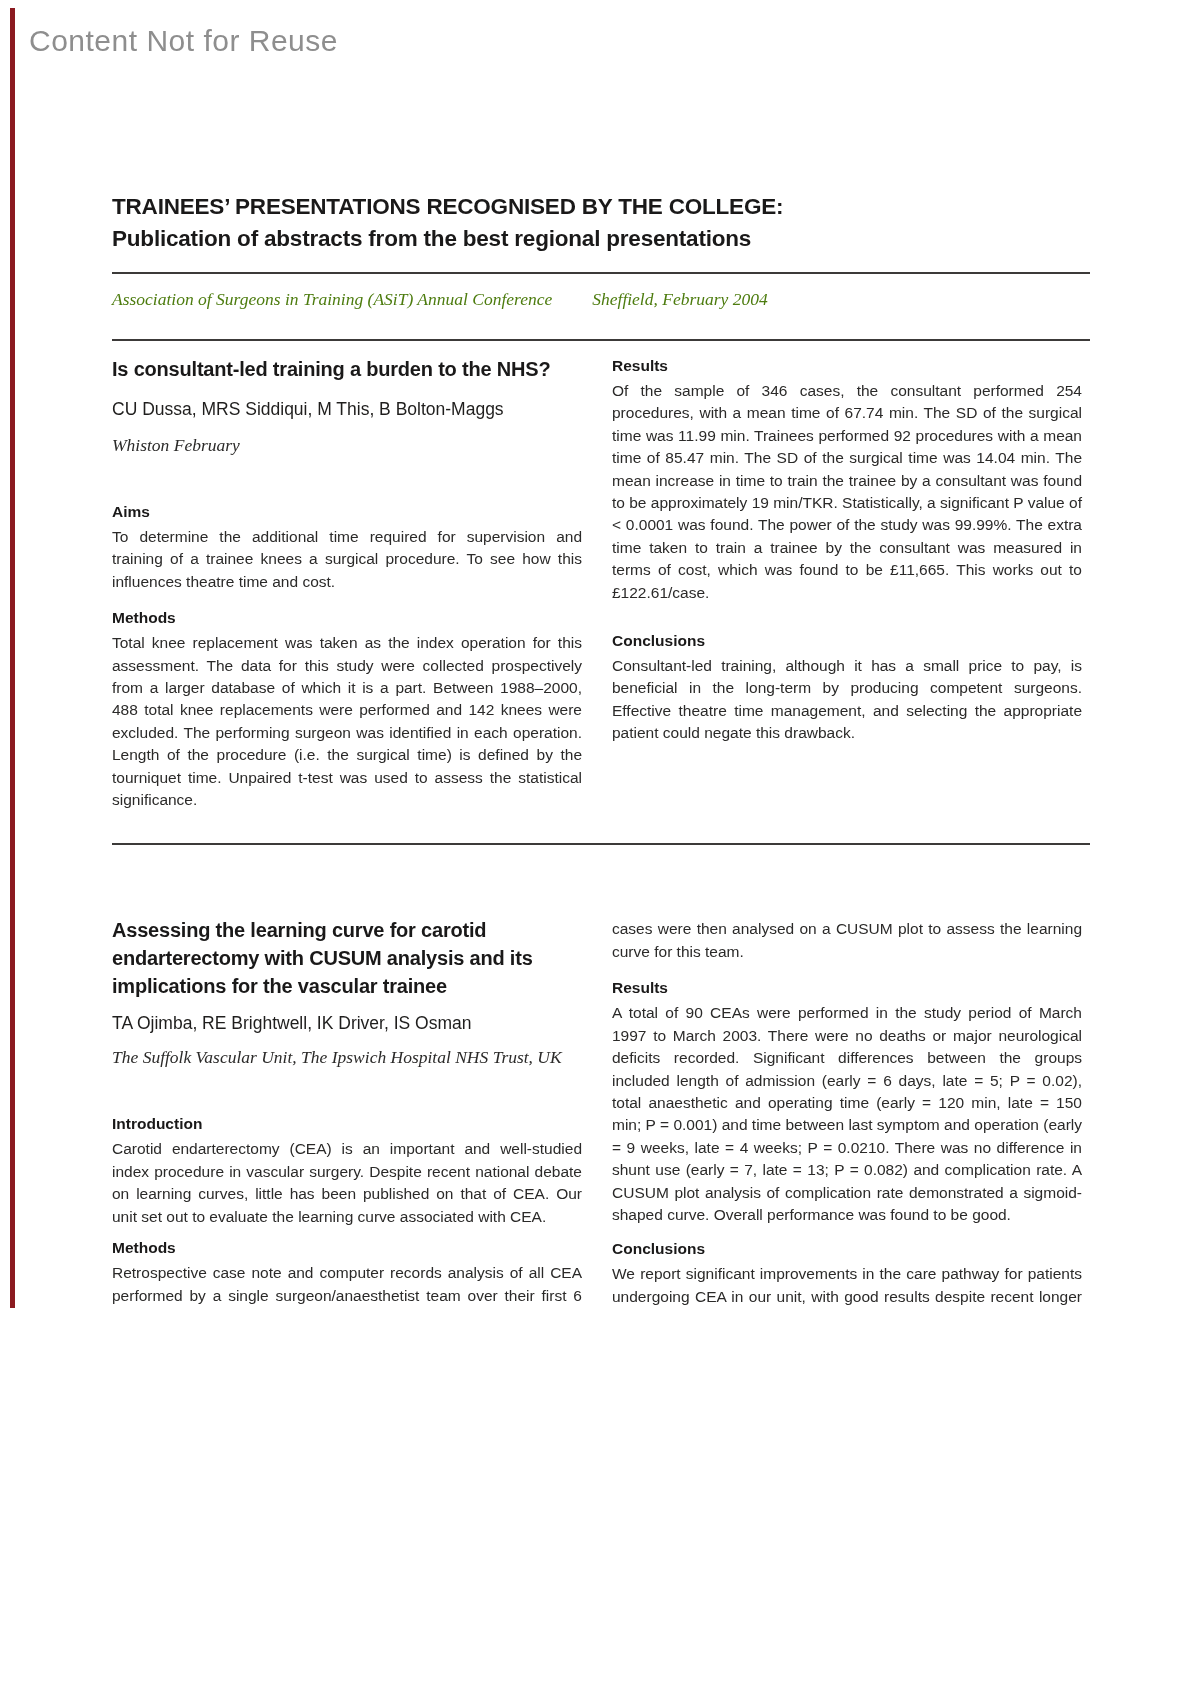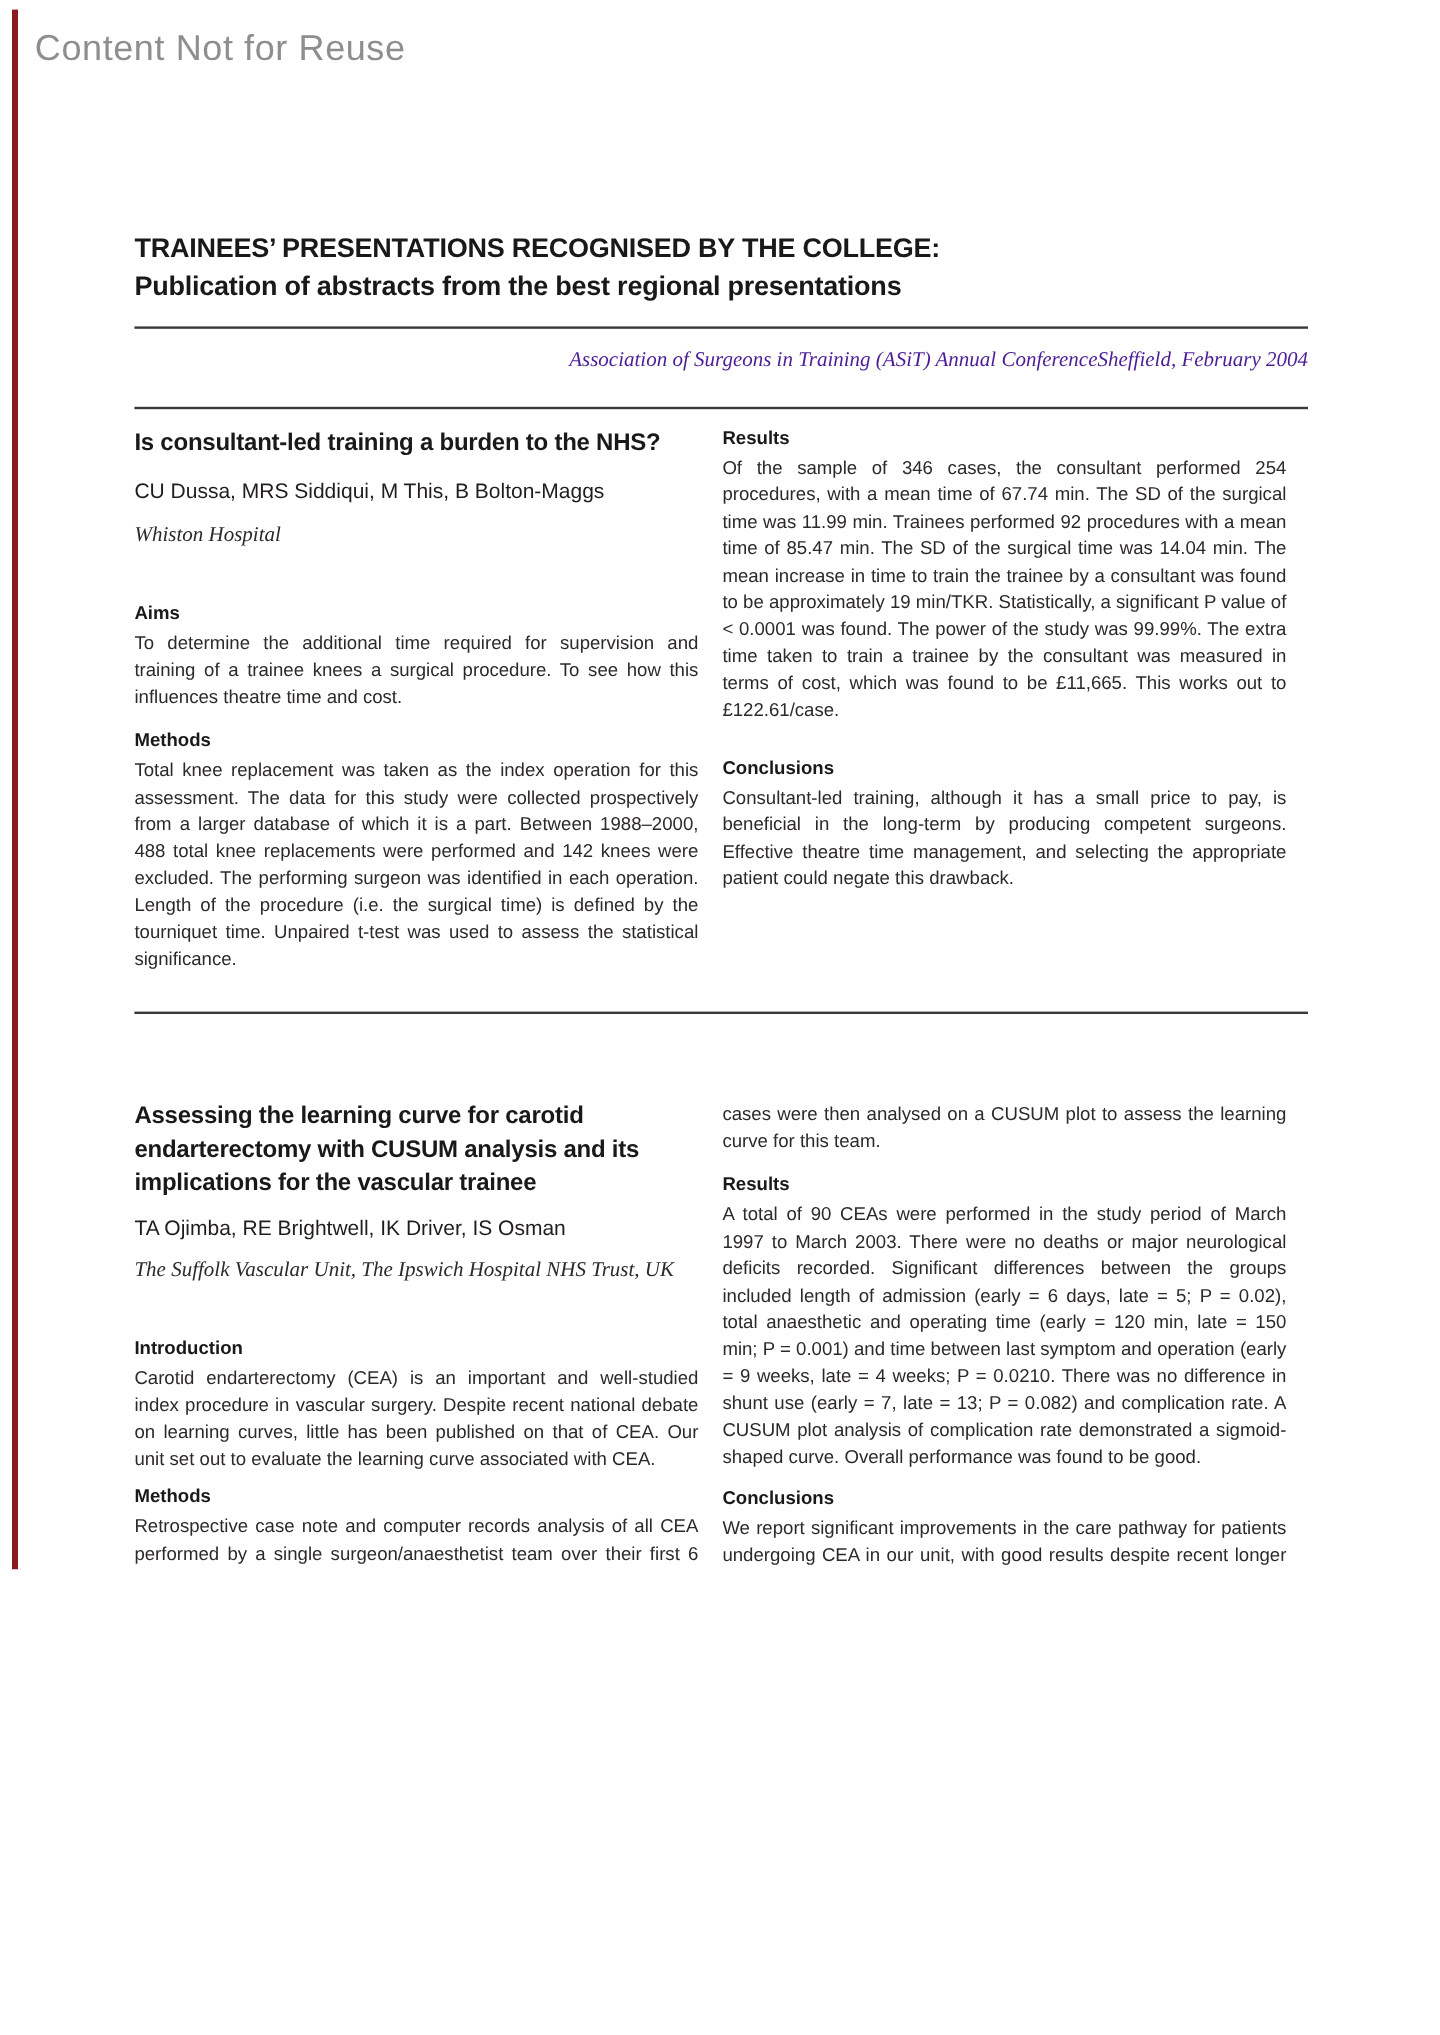--- a/index.html
+++ b/index.html
@@ -17,25 +17,25 @@
   }
   .content { position:absolute; left:112px; top:191px; width:978px; }
 
   h1 { margin:0; font-size:22.5px; line-height:32px; font-weight:bold; color:#1a1919; letter-spacing:-0.2px; }
   .rule { border:none; border-top:2px solid #3c3a39; margin:0; }
   .rule-1 { margin-top:17px; }
   .rule-2 { margin-top:29px; }
   .rule-divider { margin-top:32px; }
 
   .conf-row {
-    display:flex; justify-content:flex-end; margin-top:15px;
-    font-family:"Liberation Serif", serif; font-style:italic; font-size:17.5px; color:#4c1d95;
+    display:flex; justify-content:flex-start; margin-top:15px;
+    font-family:"Liberation Serif", serif; font-style:italic; font-size:17.5px; color:#4d7c0f;gap:40px;
   }
 
-  .columns { display:flex; gap:20px; }
+  .columns { display:flex; gap:30px; }
   .columns-1 { margin-top:14px; }
   .columns-2 { margin-top:71px; }
   .col { width:470px; }
 
   h2 { margin:0; font-size:20px; line-height:28px; font-weight:bold; color:#1a1919; letter-spacing:-0.2px; }
   .authors { margin-top:15px; font-size:17.5px; line-height:22px; color:#1f1e1d; }
   .authors-2 { margin-top:12px; }
   .affil {
     margin-top:14px; font-family:"Liberation Serif", serif; font-style:italic;
     font-size:17.5px; line-height:23px; color:#2b2a29;
@@ -87,21 +87,21 @@
       <span>Association of Surgeons in Training (ASiT) Annual Conference</span>
       <span>Sheffield, February 2004</span>
     </div>
 
     <hr class="rule rule-2">
 
     <div class="columns columns-1">
       <div class="col">
         <h2>Is consultant-led training a burden to the NHS?</h2>
         <div class="authors">CU Dussa, MRS Siddiqui, M This, B Bolton-Maggs</div>
-        <div class="affil">Whiston Hospital</div>
+        <div class="affil">Whiston February</div>
         <h3 class="h3-first">Aims</h3>
         <p class="body">To determine the additional time required for supervision and training of a trainee knees a surgical procedure. To see how this influences theatre time and cost.</p>
         <h3 class="h3-next">Methods</h3>
         <p class="body">Total knee replacement was taken as the index operation for this assessment. The data for this study were collected prospectively from a larger database of which it is a part. Between 1988–2000, 488 total knee replacements were performed and 142 knees were excluded. The performing surgeon was identified in each operation. Length of the procedure (i.e. the surgical time) is defined by the tourniquet time. Unpaired t-test was used to assess the statistical significance.</p>
       </div>
       <div class="col">
         <h3>Results</h3>
         <p class="body">Of the sample of 346 cases, the consultant performed 254 procedures, with a mean time of 67.74 min. The SD of the surgical time was 11.99 min. Trainees performed 92 procedures with a mean time of 85.47 min. The SD of the surgical time was 14.04 min. The mean increase in time to train the trainee by a consultant was found to be approximately 19 min/TKR. Statistically, a significant P value of &lt; 0.0001 was found. The power of the study was 99.99%. The extra time taken to train a trainee by the consultant was measured in terms of cost, which was found to be £11,665. This works out to £122.61/case.</p>
         <h3 class="h3-concl1">Conclusions</h3>
         <p class="body">Consultant-led training, although it has a small price to pay, is beneficial in the long-term by producing competent surgeons. Effective theatre time management, and selecting the appropriate patient could negate this drawback.</p>

